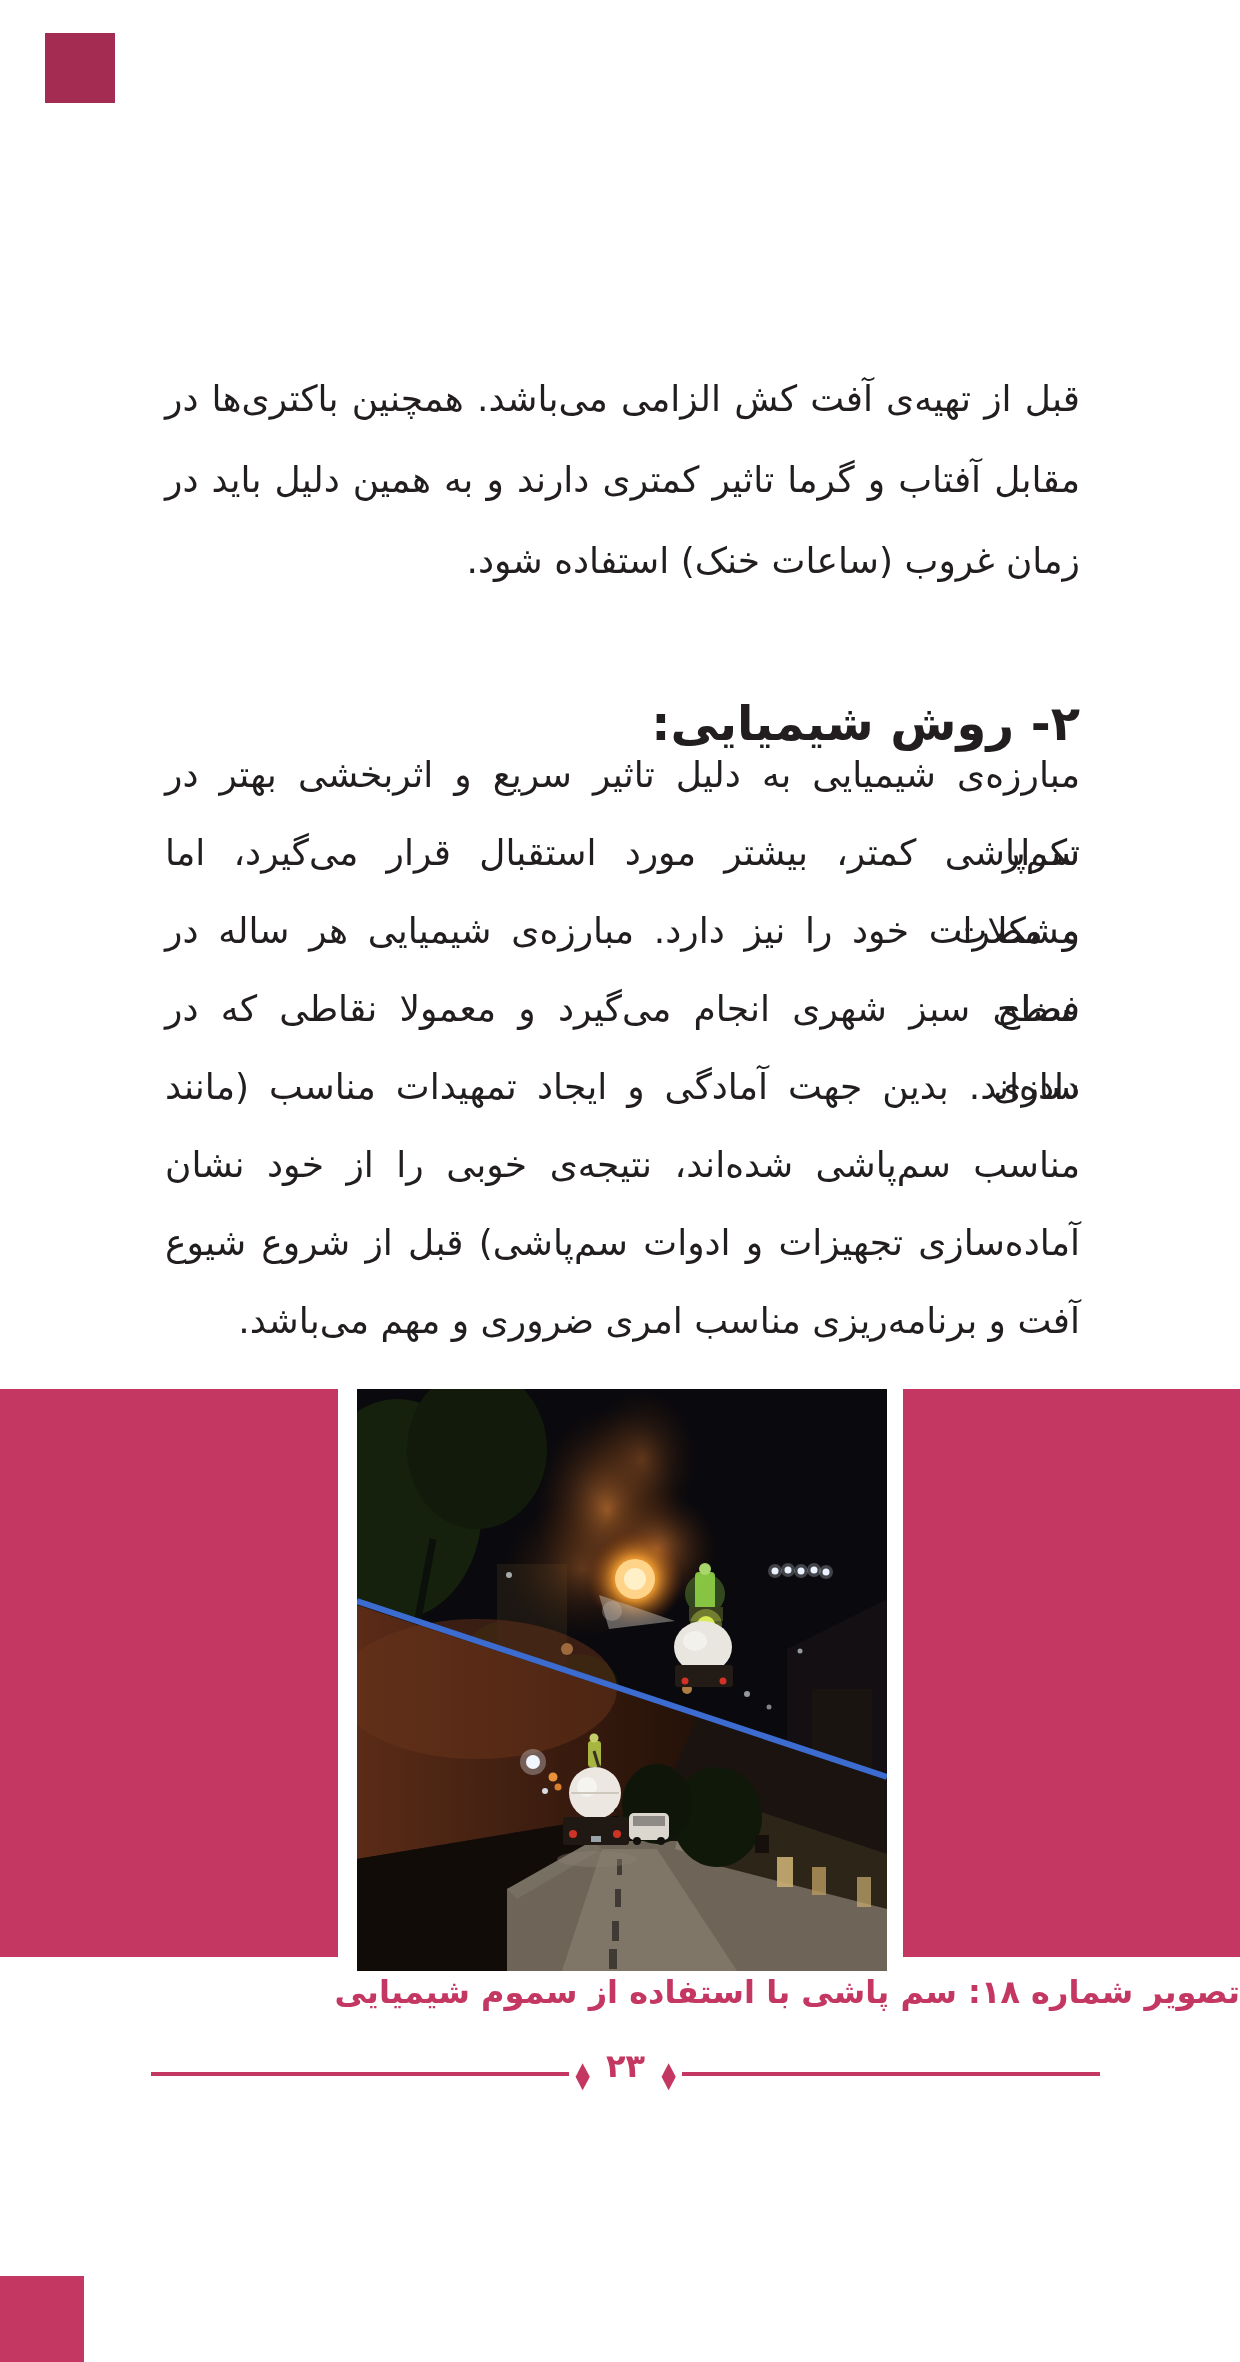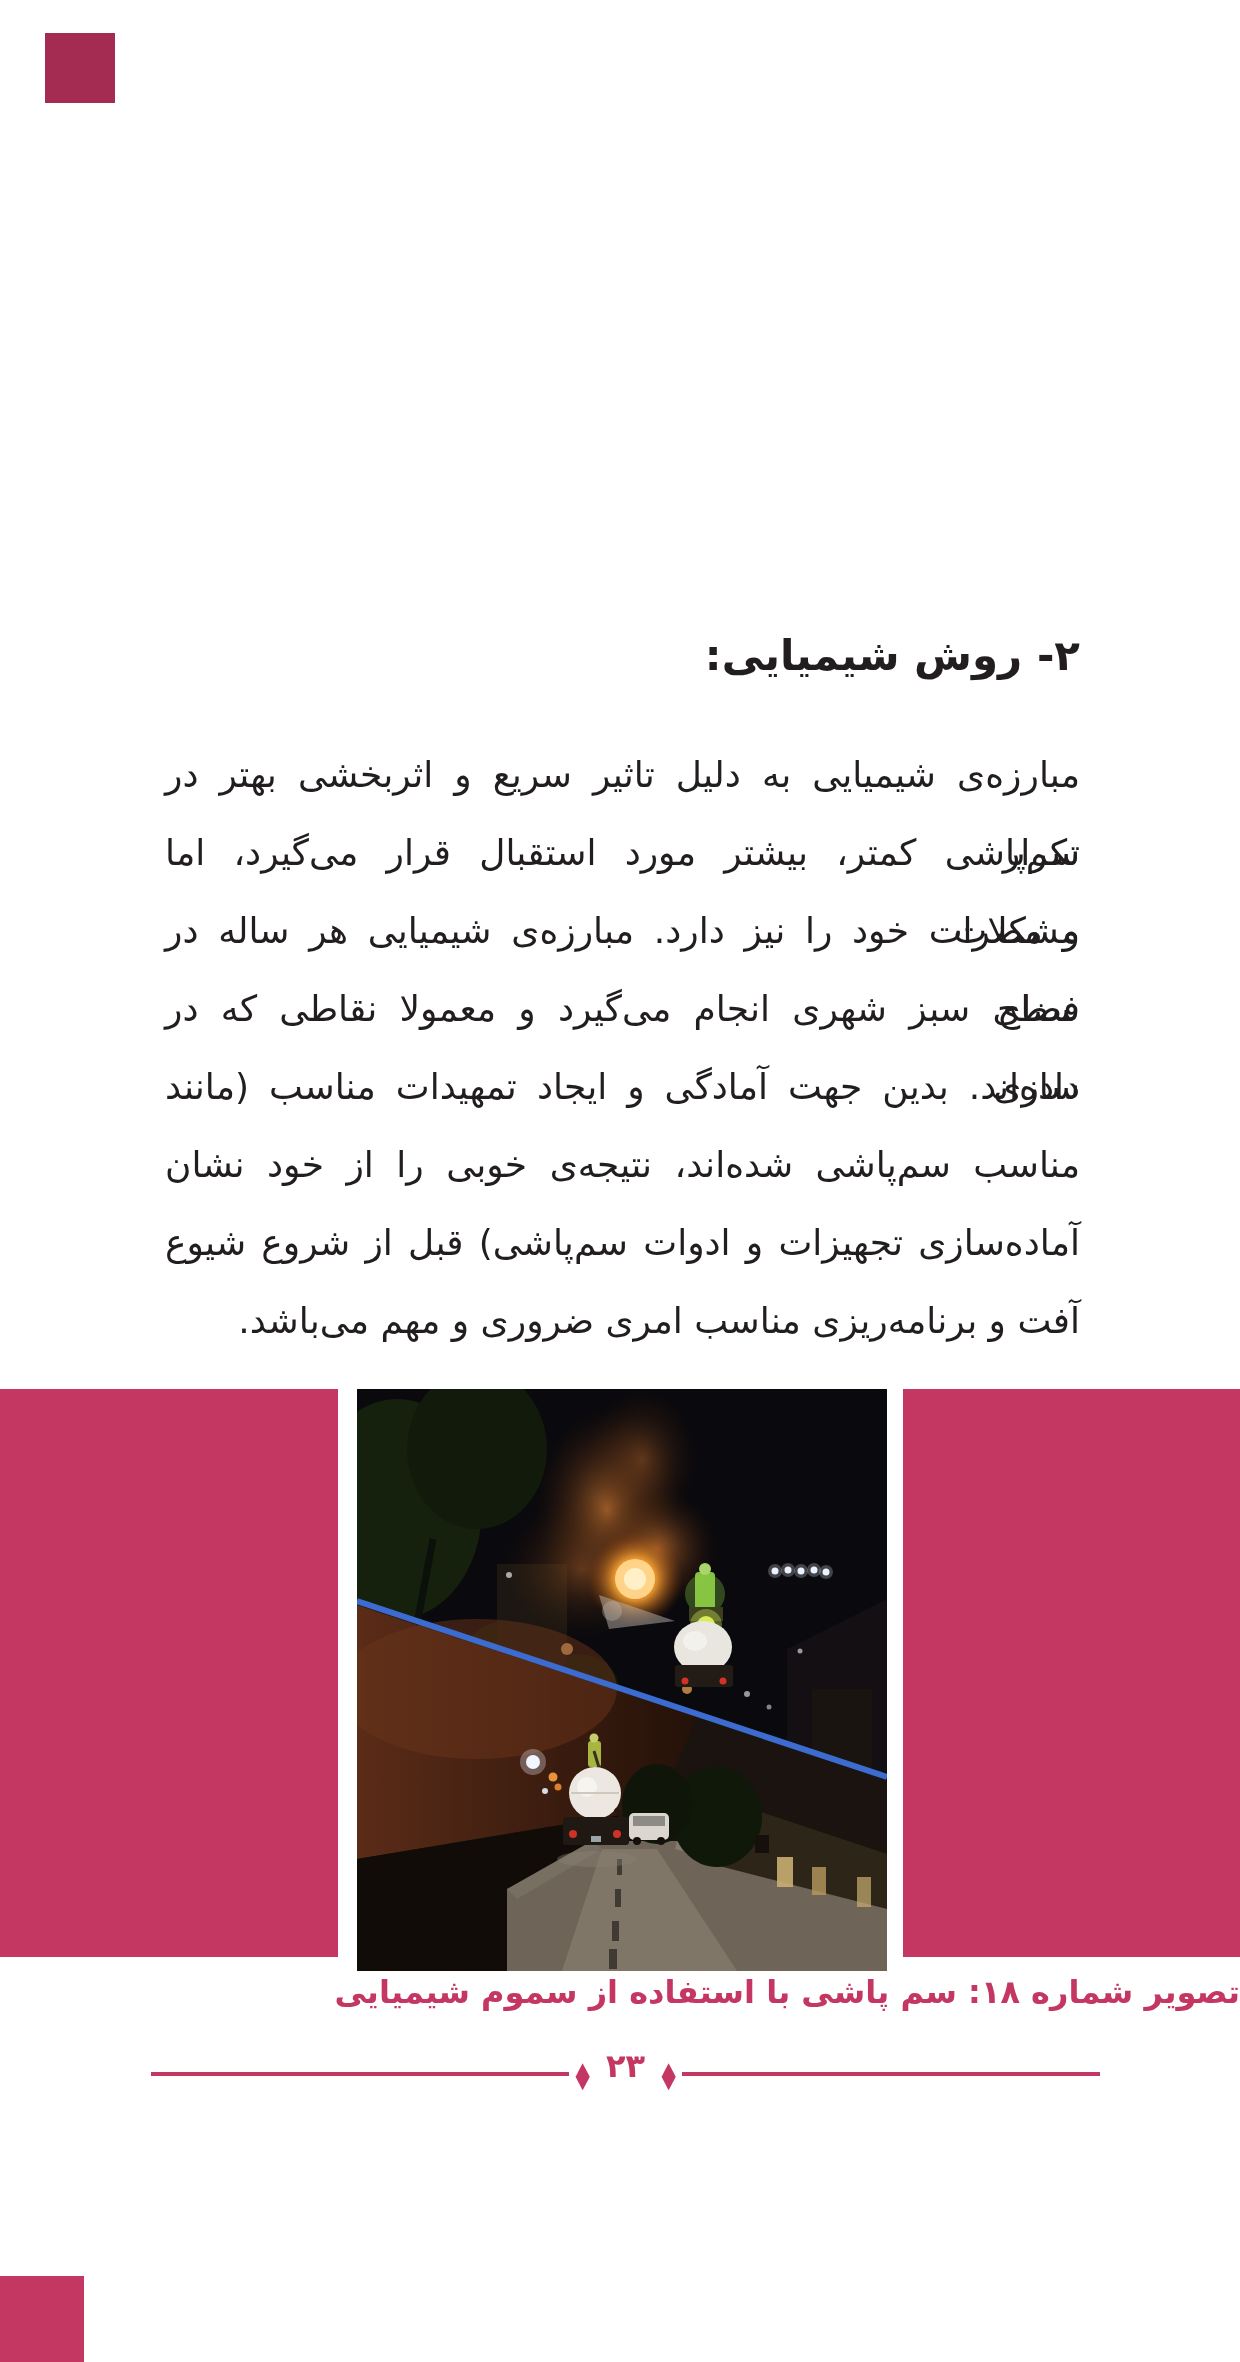--- a/index.html
+++ b/index.html
@@ -26,21 +26,21 @@
   .line{
     direction:rtl;
     text-align:justify;
     text-align-last:justify;
     font-size:36px;
     white-space:normal;
   }
   .line.last{text-align-last:right;}
   #para1{top:358px;}
   #para1 .line{line-height:81px;height:81px;}
-  #heading{top:613px;direction:rtl;text-align:right;font-size:42px;font-weight:bold;line-height:86px;height:86px;}
+  #heading{top:680px;direction:rtl;text-align:right;font-size:48px;font-weight:bold;line-height:86px;height:86px;}
   #para2{top:736px;}
   #para2 .line{line-height:78px;height:78px;}
 
   
   .fig-bar{position:absolute;top:1389px;height:568px;background:var(--accent);}
   .fig-bar.left{left:0;width:338px;}
   .fig-bar.right{left:903px;width:337px;}
   .photo{position:absolute;left:357px;top:1389px;width:530px;height:582px;background:#0B0A0E;}
   .photo svg{display:block;width:530px;height:582px;}
 
@@ -67,20 +67,25 @@
   }
 </style>
 </head>
 <body>
 
 <div class="page">
 
   <div class="corner-tl"></div>
   <div class="corner-bl"></div>
 
+  <div id="para1" class="text-col">
+    <div class="line">قبل از تهیه‌ی آفت کش الزامی می‌باشد. همچنین باکتری‌ها در</div>
+    <div class="line">مقابل آفتاب و گرما تاثیر کمتری دارند و به همین دلیل باید در</div>
+    <div class="line last">زمان غروب (ساعات خنک) استفاده شود.</div>
+  </div>
 
   <div id="heading" class="text-col">۲- روش شیمیایی:</div>
 
   <div id="para2" class="text-col">
     <div class="line">مبارزه‌ی شیمیایی به دلیل تاثیر سریع و اثربخشی بهتر در تکرار</div>
     <div class="line">سم‌پاشی کمتر، بیشتر مورد استقبال قرار می‌گیرد، اما مشکلات</div>
     <div class="line">و مضرات خود را نیز دارد. مبارزه‌ی شیمیایی هر ساله در سطح</div>
     <div class="line">فضای سبز شهری انجام می‌گیرد و معمولا نقاطی که در سازی</div>
     <div class="line">داده‌اند. بدین جهت آمادگی و ایجاد تمهیدات مناسب (مانند</div>
     <div class="line">مناسب سم‌پاشی شده‌اند، نتیجه‌ی خوبی را از خود نشان</div>

